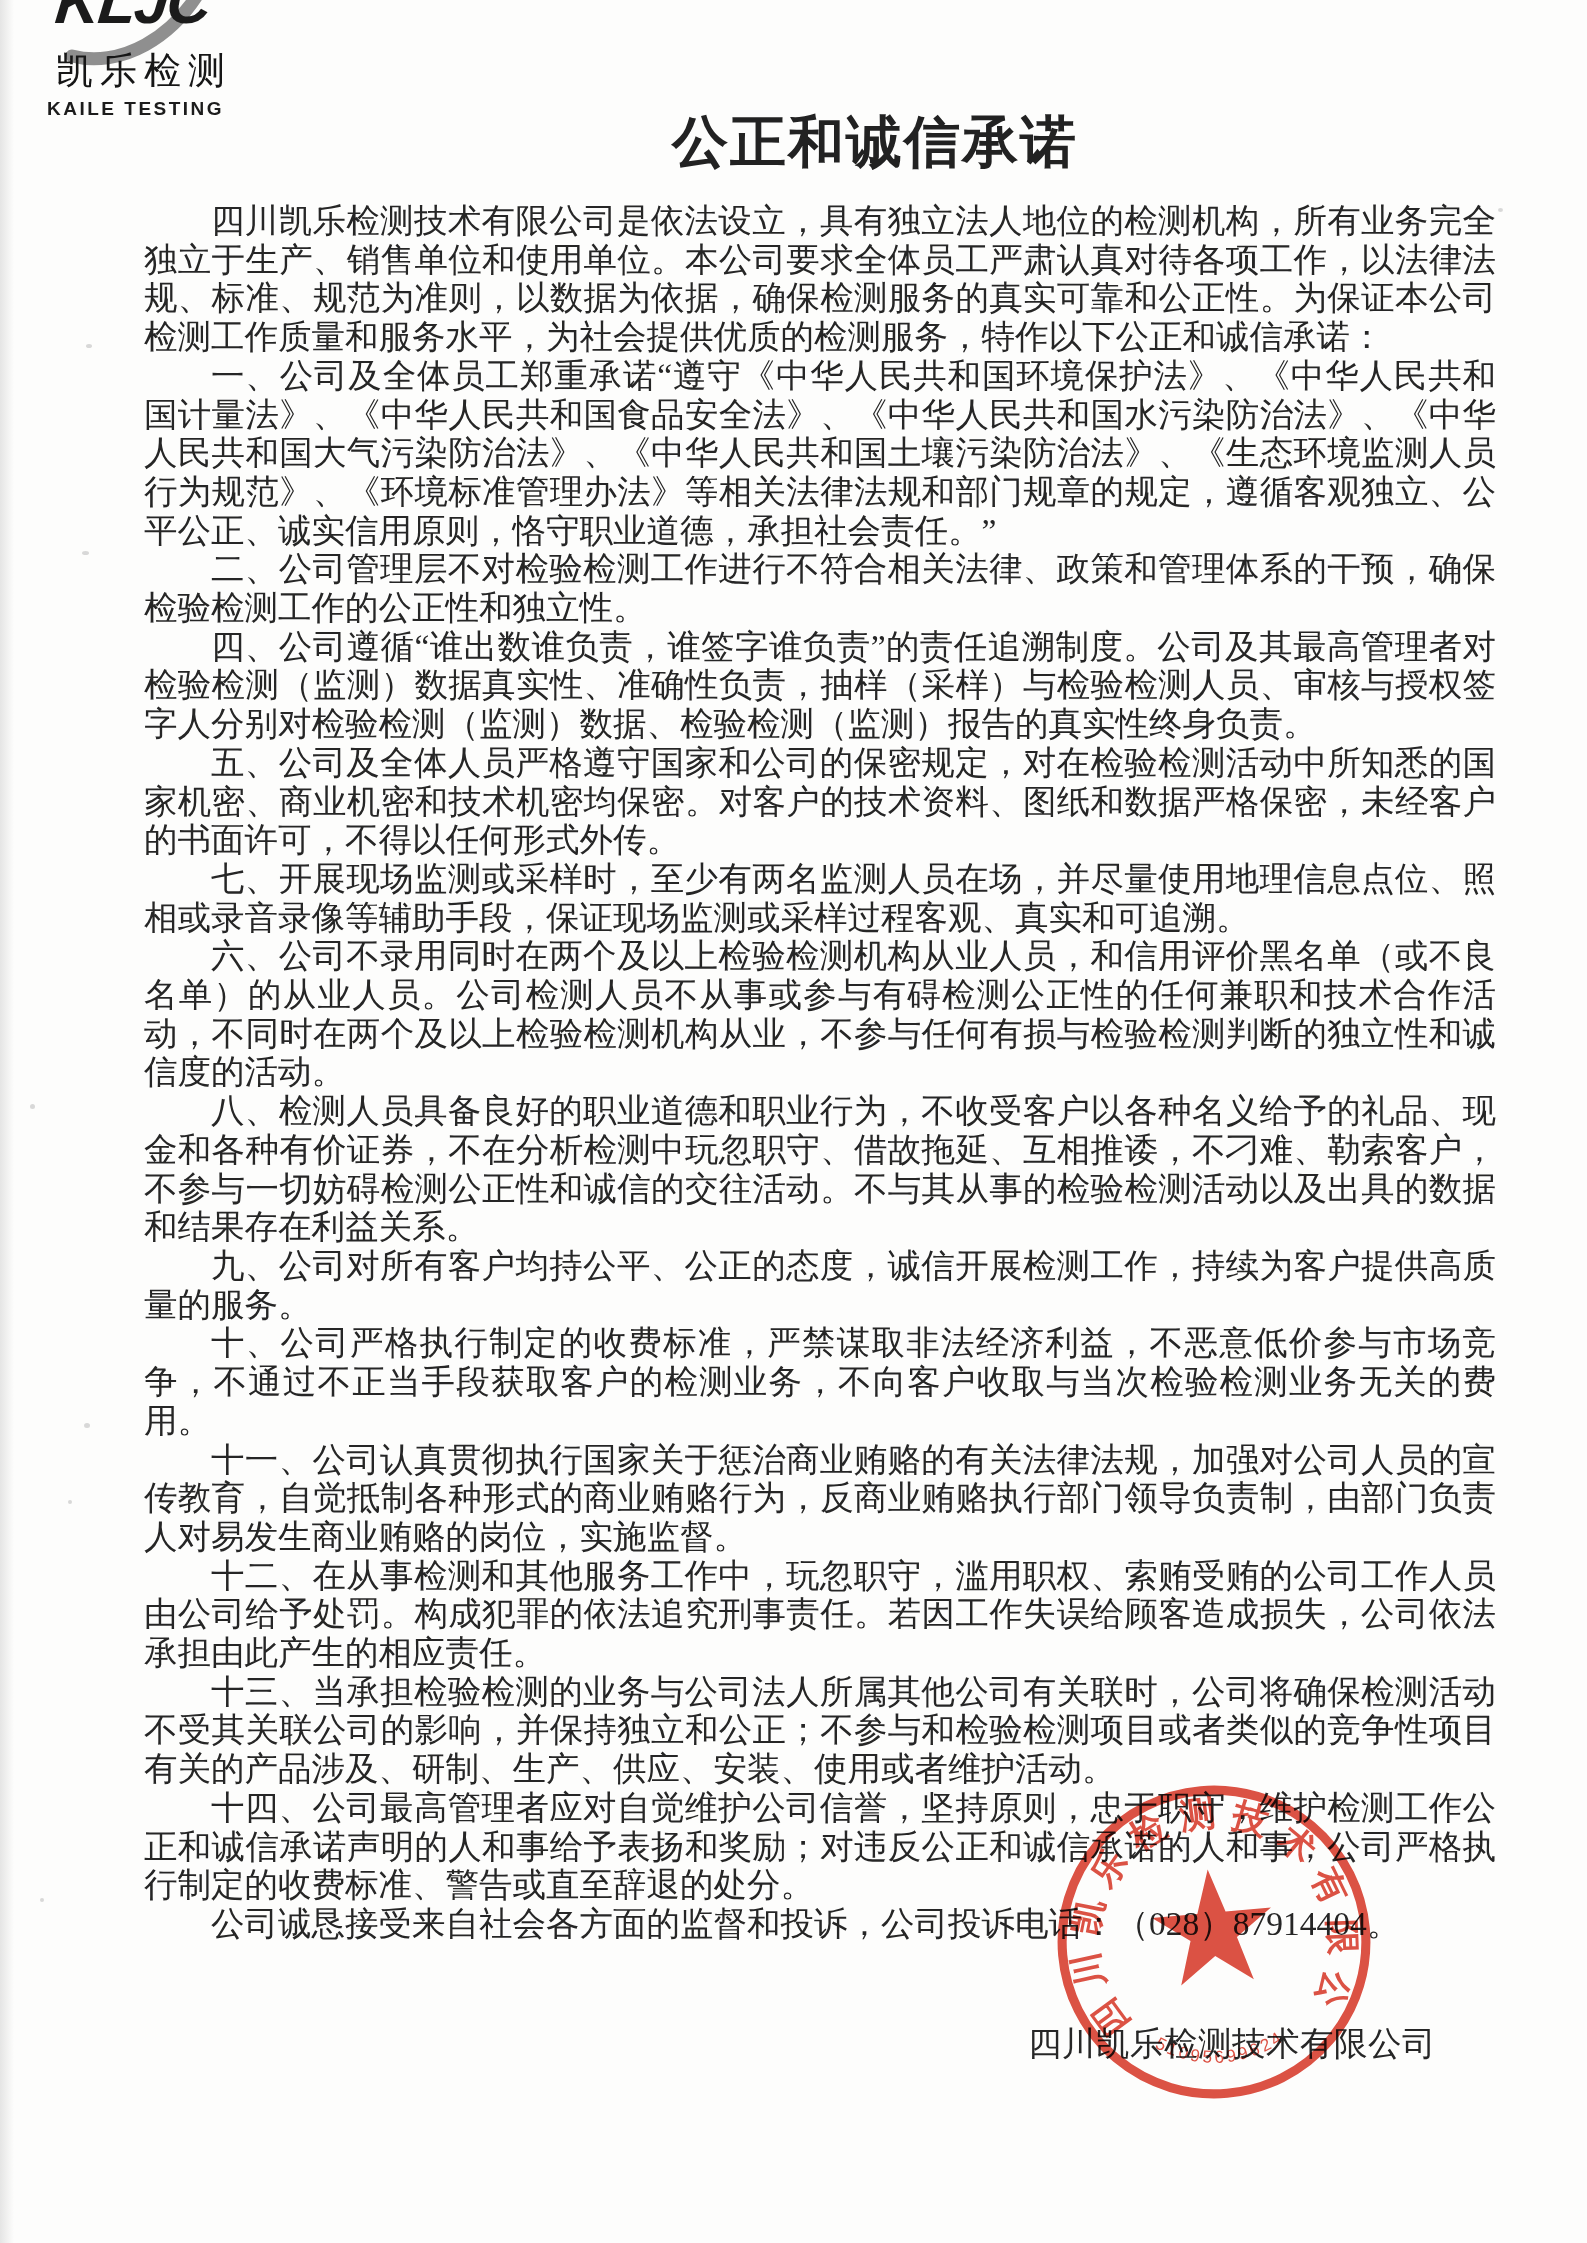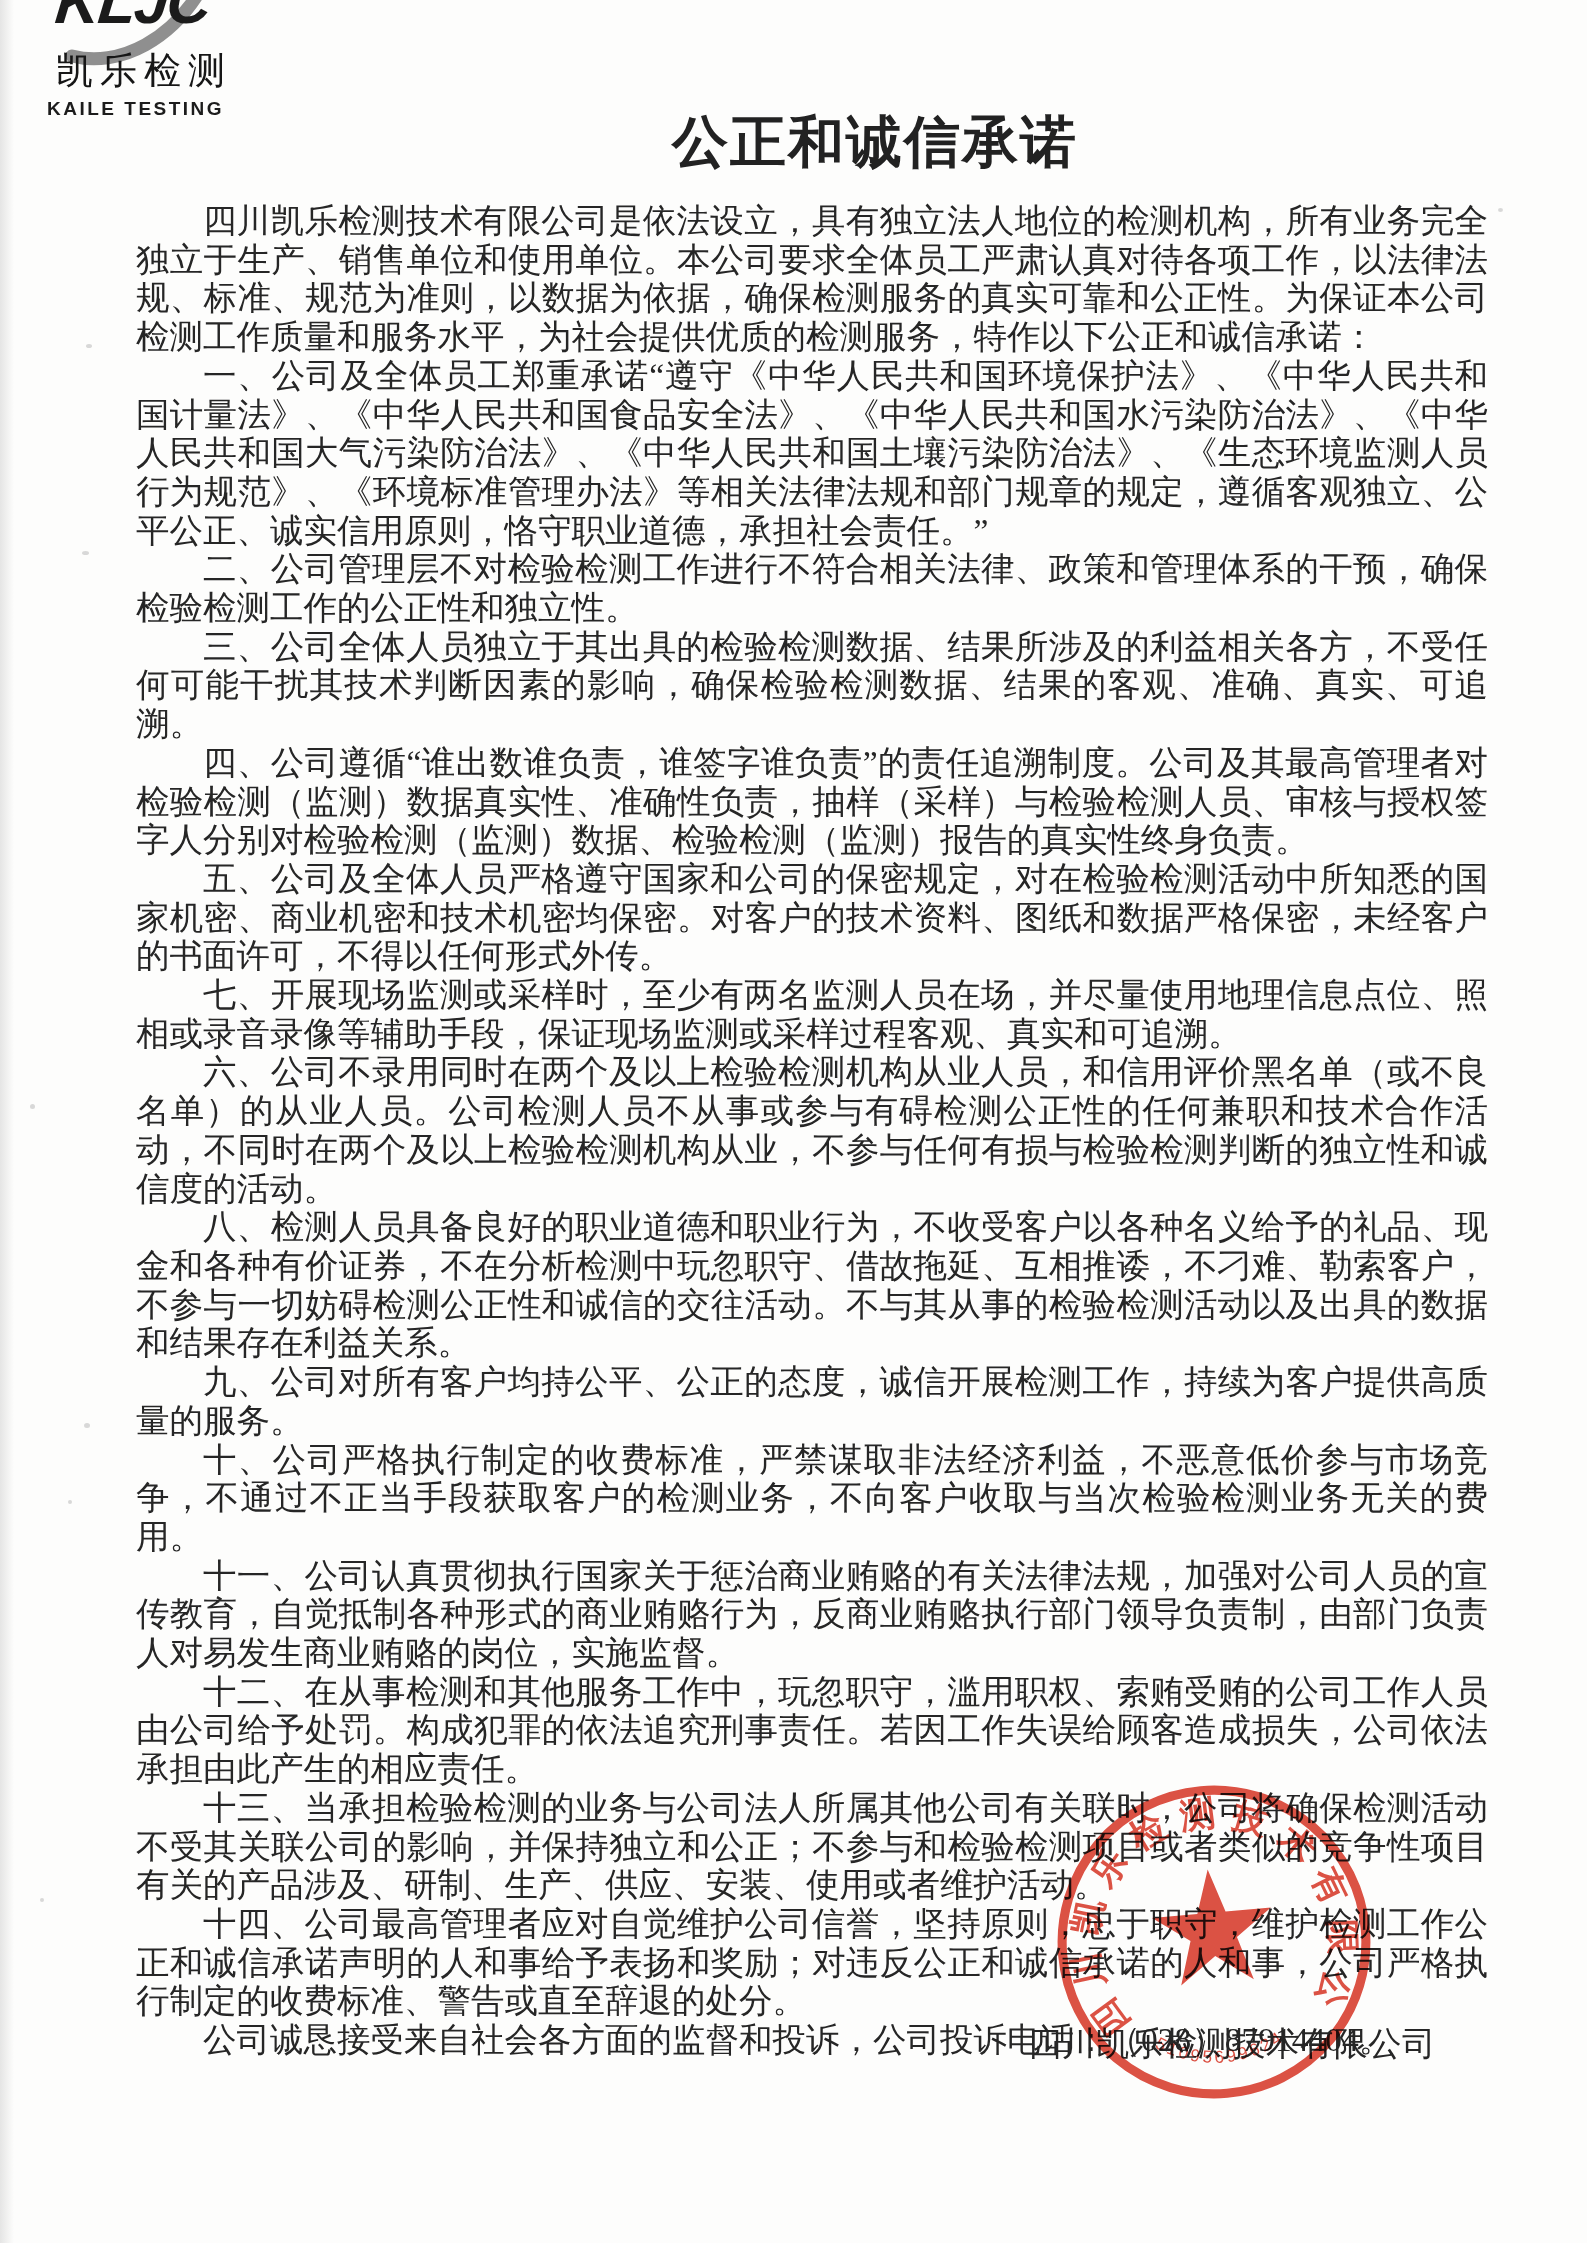--- a/index.html
+++ b/index.html
@@ -43,21 +43,21 @@
 
   
   .doc-title{
     position:absolute;left:655px;top:88px;margin:17px;
     font-size:56px;font-weight:700;letter-spacing:2px;color:#222;
     white-space:nowrap;
   }
 
   
   .doc-body{
-    position:absolute;left:136px;top:202px;width:1352px;
+    position:absolute;left:144px;top:202px;width:1352px;
     font-size:33.5px;line-height:38.7px;
     text-align:justify;text-justify:inter-ideograph;
   }
   .doc-body p{margin:0;text-indent:2em;}
 
   
   .signature{
     position:absolute;left:1028px;top:2022px;
     font-size:33.5px;color:#262626;white-space:nowrap;letter-spacing:0.5px;
   }
@@ -85,21 +85,20 @@
     <div class="logo-cn">凯乐检测</div>
     <div class="logo-en">KAILE TESTING</div>
   </div>
 
   <h1 class="doc-title">公正和诚信承诺</h1>
 
   <div class="doc-body">
     <p>四川凯乐检测技术有限公司是依法设立，具有独立法人地位的检测机构，所有业务完全独立于生产、销售单位和使用单位。本公司要求全体员工严肃认真对待各项工作，以法律法规、标准、规范为准则，以数据为依据，确保检测服务的真实可靠和公正性。为保证本公司检测工作质量和服务水平，为社会提供优质的检测服务，特作以下公正和诚信承诺：</p>
     <p>一、公司及全体员工郑重承诺“遵守《中华人民共和国环境保护法》、《中华人民共和国计量法》、《中华人民共和国食品安全法》、《中华人民共和国水污染防治法》、《中华人民共和国大气污染防治法》、《中华人民共和国土壤污染防治法》、《生态环境监测人员行为规范》、《环境标准管理办法》等相关法律法规和部门规章的规定，遵循客观独立、公平公正、诚实信用原则，恪守职业道德，承担社会责任。”</p>
     <p>二、公司管理层不对检验检测工作进行不符合相关法律、政策和管理体系的干预，确保检验检测工作的公正性和独立性。</p>
-    <p>三、公司全体人员独立于其出具的检验检测数据、结果所涉及的利益相关各方，不受任何可能干扰其技术判断因素的影响，确保检验检测数据、结果的客观、准确、真实、可追溯。</p>
     <p>四、公司遵循“谁出数谁负责，谁签字谁负责”的责任追溯制度。公司及其最高管理者对检验检测（监测）数据真实性、准确性负责，抽样（采样）与检验检测人员、审核与授权签字人分别对检验检测（监测）数据、检验检测（监测）报告的真实性终身负责。</p>
     <p>五、公司及全体人员严格遵守国家和公司的保密规定，对在检验检测活动中所知悉的国家机密、商业机密和技术机密均保密。对客户的技术资料、图纸和数据严格保密，未经客户的书面许可，不得以任何形式外传。</p>
     <p>七、开展现场监测或采样时，至少有两名监测人员在场，并尽量使用地理信息点位、照相或录音录像等辅助手段，保证现场监测或采样过程客观、真实和可追溯。</p>
     <p>六、公司不录用同时在两个及以上检验检测机构从业人员，和信用评价黑名单（或不良名单）的从业人员。公司检测人员不从事或参与有碍检测公正性的任何兼职和技术合作活动，不同时在两个及以上检验检测机构从业，不参与任何有损与检验检测判断的独立性和诚信度的活动。</p>
     <p>八、检测人员具备良好的职业道德和职业行为，不收受客户以各种名义给予的礼品、现金和各种有价证券，不在分析检测中玩忽职守、借故拖延、互相推诿，不刁难、勒索客户，不参与一切妨碍检测公正性和诚信的交往活动。不与其从事的检验检测活动以及出具的数据和结果存在利益关系。</p>
     <p>九、公司对所有客户均持公平、公正的态度，诚信开展检测工作，持续为客户提供高质量的服务。</p>
     <p>十、公司严格执行制定的收费标准，严禁谋取非法经济利益，不恶意低价参与市场竞争，不通过不正当手段获取客户的检测业务，不向客户收取与当次检验检测业务无关的费用。</p>
     <p>十一、公司认真贯彻执行国家关于惩治商业贿赂的有关法律法规，加强对公司人员的宣传教育，自觉抵制各种形式的商业贿赂行为，反商业贿赂执行部门领导负责制，由部门负责人对易发生商业贿赂的岗位，实施监督。</p>
     <p>十二、在从事检测和其他服务工作中，玩忽职守，滥用职权、索贿受贿的公司工作人员由公司给予处罚。构成犯罪的依法追究刑事责任。若因工作失误给顾客造成损失，公司依法承担由此产生的相应责任。</p>
     <p>十三、当承担检验检测的业务与公司法人所属其他公司有关联时，公司将确保检测活动不受其关联公司的影响，并保持独立和公正；不参与和检验检测项目或者类似的竞争性项目有关的产品涉及、研制、生产、供应、安装、使用或者维护活动。</p>

